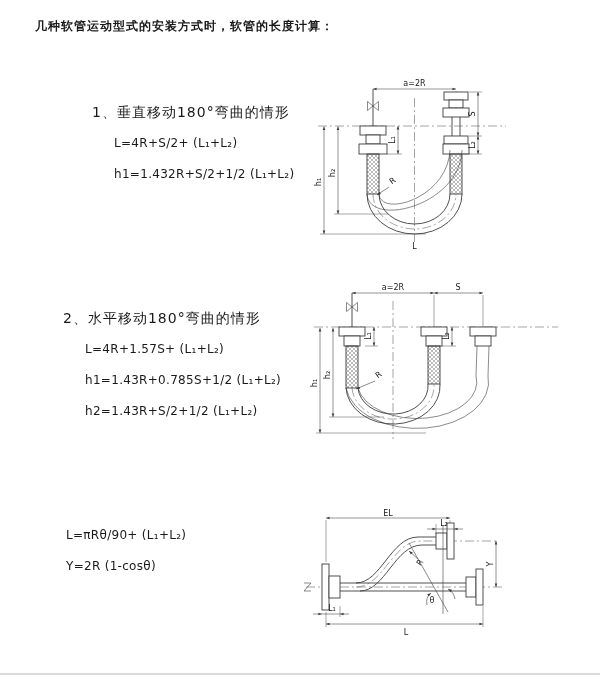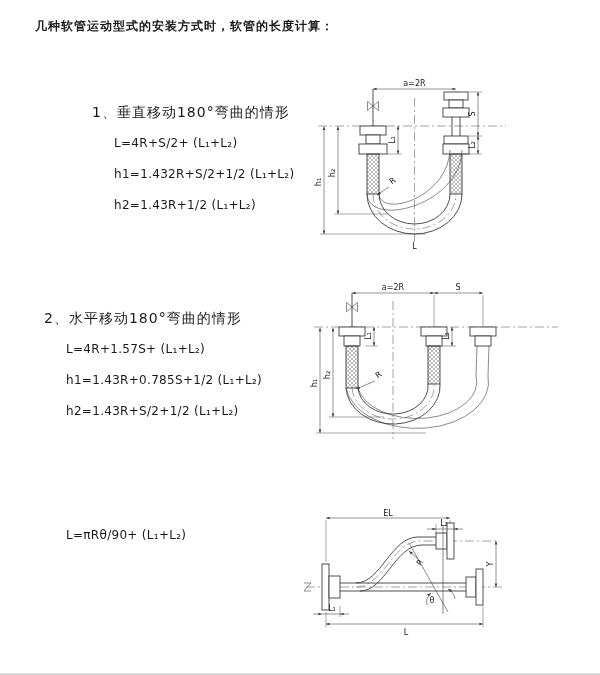--- a/index.html
+++ b/index.html
@@ -7,21 +7,21 @@
     width:600px;height:675px;position:relative;background:#ffffff;
     font-family:"DejaVu Sans","Liberation Sans",sans-serif;color:#1a1a1a;
     overflow:hidden;
   }
   .page-title{
     position:absolute;left:35px;top:18px;font-size:12px;font-weight:bold;
     letter-spacing:1px;white-space:nowrap;
   }
   .section{position:absolute;left:44px;}
   .sec1{top:104px;margin-left:48px;}
-  .sec2{top:310px;}
+  .sec2{top:310px;margin-left:19px;}
   .sec3{top:520px;}
   .heading{font-size:14px;letter-spacing:1px;margin:0 0 6px 0;white-space:nowrap;}
   .formula{font-size:12px;margin:0 0 0 22px;line-height:31px;white-space:nowrap;letter-spacing:.3px;}
   .diagram{position:absolute;}
   .dia1{left:308px;top:76px;}
   .dia2{left:306px;top:281px;}
   .dia3{left:298px;top:506px;}
   svg{display:block;}
   .ln{stroke:#3c3c3c;stroke-width:0.9;fill:none;}
   .thin{stroke:#3c3c3c;stroke-width:0.6;fill:none;}
@@ -35,21 +35,20 @@
 </style>
 </head>
 <body>
 
 <div class="page-title">几种软管运动型式的安装方式时，软管的长度计算：</div>
 
 <div class="section sec1">
   <p class="heading">1、垂直移动180°弯曲的情形</p>
   <p class="formula">L=4R+S/2+ (L₁+L₂)</p>
   <p class="formula">h1=1.432R+S/2+1/2 (L₁+L₂)</p>
-  <p class="formula">h2=1.43R+1/2 (L₁+L₂)</p>
 </div>
 
 <svg class="diagram dia1" width="252" height="176" viewBox="0 0 252 176">
   <defs>
     <marker id="ah" viewBox="0 0 10 10" refX="9.2" refY="5" markerWidth="7.5" markerHeight="7.5" orient="auto-start-reverse">
       <path d="M0.5,1.8 L9.2,5 L0.5,8.2 Z" fill="#3c3c3c"></path>
     </marker>
     <pattern id="hatch" patternUnits="userSpaceOnUse" width="4" height="4">
       <path d="M0,4 L4,0 M0,0 L4,4" stroke="#666" stroke-width="0.45" fill="none"></path>
     </pattern>
@@ -213,20 +212,21 @@
   </g>
 
   <g>
     <text x="74" y="96" text-anchor="middle" transform="rotate(-35 74 96)" font-size="8.5">R</text>
     <line class="thin" x1="69" y1="100" x2="50" y2="108" marker-end="url(#ah)"></line>
   </g>
 </svg>
 
 <div class="section sec3">
   <p class="formula">L=πRθ/90+ (L₁+L₂)</p>
+  <p class="formula">Y=2R (1-cosθ)</p>
 </div>
 
 <svg class="diagram dia3" width="300" height="142" viewBox="0 0 300 142">
   <g>
     <line class="cl" x1="8" y1="81" x2="205" y2="81"></line>
     <path class="cl" d="M58,81 C85,81 95,35 122,35 L150,35"></path>
     <line class="cl" x1="150" y1="35" x2="201" y2="35"></line>
     <polyline class="thin" points="6,77 13,77 6,85 13,85"></polyline>
   </g>
 

